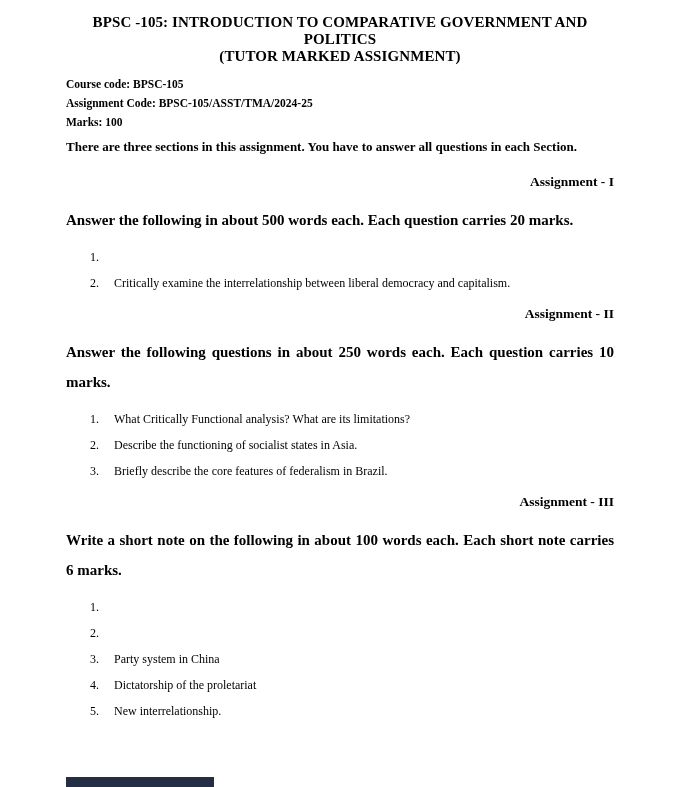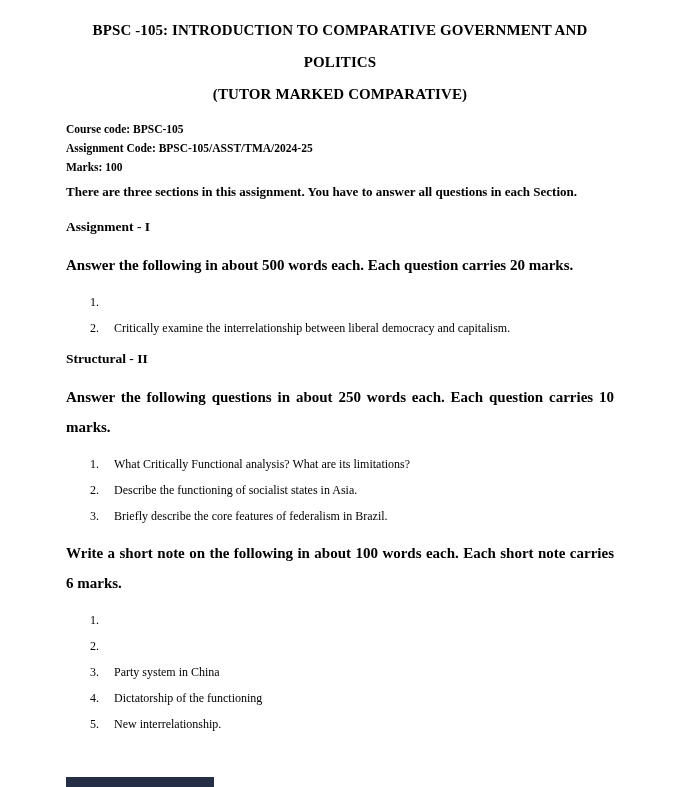--- a/index.html
+++ b/index.html
@@ -12,40 +12,40 @@
     overflow: hidden;
   }
   .page {
     position: absolute; inset: 0;
     padding: 14px 64px 0 66px;
     box-sizing: border-box;
   }
   .doc-title {
     font-weight: bold;
     font-size: 15px;
-    line-height: 32px;
+    line-height: 17px;
     text-align: center;
     letter-spacing: 0.1px;
   }
   .meta-block {
     margin-top: 10px;
     font-weight: bold;
     font-size: 11.5px;
     line-height: 19px;
   }
   .intro {
     margin-top: 2px;
     font-weight: bold;
     font-size: 13px;
     line-height: 25px;
     text-align: justify;
   }
   .section-heading {
     margin-top: 14px;
-    text-align: left;
+    text-align: right;
     font-weight: bold;
     font-size: 13.5px;
     line-height: 18px;
   }
   .instruction {
     margin-top: 14px;
     font-weight: bold;
     font-size: 15px;
     line-height: 30px;
     text-align: justify;
@@ -74,21 +74,21 @@
     background: #242e44;
   }
 </style>
 </head>
 <body>
 
 <div class="page">
 
   <div class="doc-title">
     <div>BPSC -105: INTRODUCTION TO COMPARATIVE GOVERNMENT AND POLITICS</div>
-    <div>(TUTOR MARKED COMPARATIVE)</div>
+    <div>(TUTOR MARKED ASSIGNMENT)</div>
   </div>
 
   <div class="meta-block">
     <div>Course code: BPSC-105</div>
     <div>Assignment Code: BPSC-105/ASST/TMA/2024-25</div>
     <div>Marks: 100</div>
   </div>
 
   <p class="intro">There are three sections in this assignment. You have to answer all questions in each Section.</p>
 
@@ -97,52 +97,53 @@
   <ol class="qlist">
     <li>
       <span class="num">1.</span>
     </li>
     <li>
       <span class="num">2.</span>
       <span>Critically examine the interrelationship between liberal democracy and capitalism.</span>
     </li>
   </ol>
 
-  <div class="section-heading">Structural - II</div>
+  <div class="section-heading">Assignment - II</div>
   <p class="instruction">Answer the following questions in about 250 words each. Each question carries 10 marks.</p>
   <ol class="qlist">
     <li>
       <span class="num">1.</span>
       <span>What Critically Functional analysis? What are its limitations?</span>
     </li>
     <li>
       <span class="num">2.</span>
       <span>Describe the functioning of socialist states in Asia.</span>
     </li>
     <li>
       <span class="num">3.</span>
       <span>Briefly describe the core features of federalism in Brazil.</span>
     </li>
   </ol>
 
+  <div class="section-heading">Assignment - III</div>
   <p class="instruction">Write a short note on the following in about 100 words each. Each short note carries 6 marks.</p>
   <ol class="qlist">
     <li>
       <span class="num">1.</span>
     </li>
     <li>
       <span class="num">2.</span>
     </li>
     <li>
       <span class="num">3.</span>
       <span>Party system in China</span>
     </li>
     <li>
       <span class="num">4.</span>
-      <span>Dictatorship of the functioning</span>
+      <span>Dictatorship of the proletariat</span>
     </li>
     <li>
       <span class="num">5.</span>
       <span>New interrelationship.</span>
     </li>
   </ol>
 
 </div>
 
 <div class="bottom-artifact"></div>

